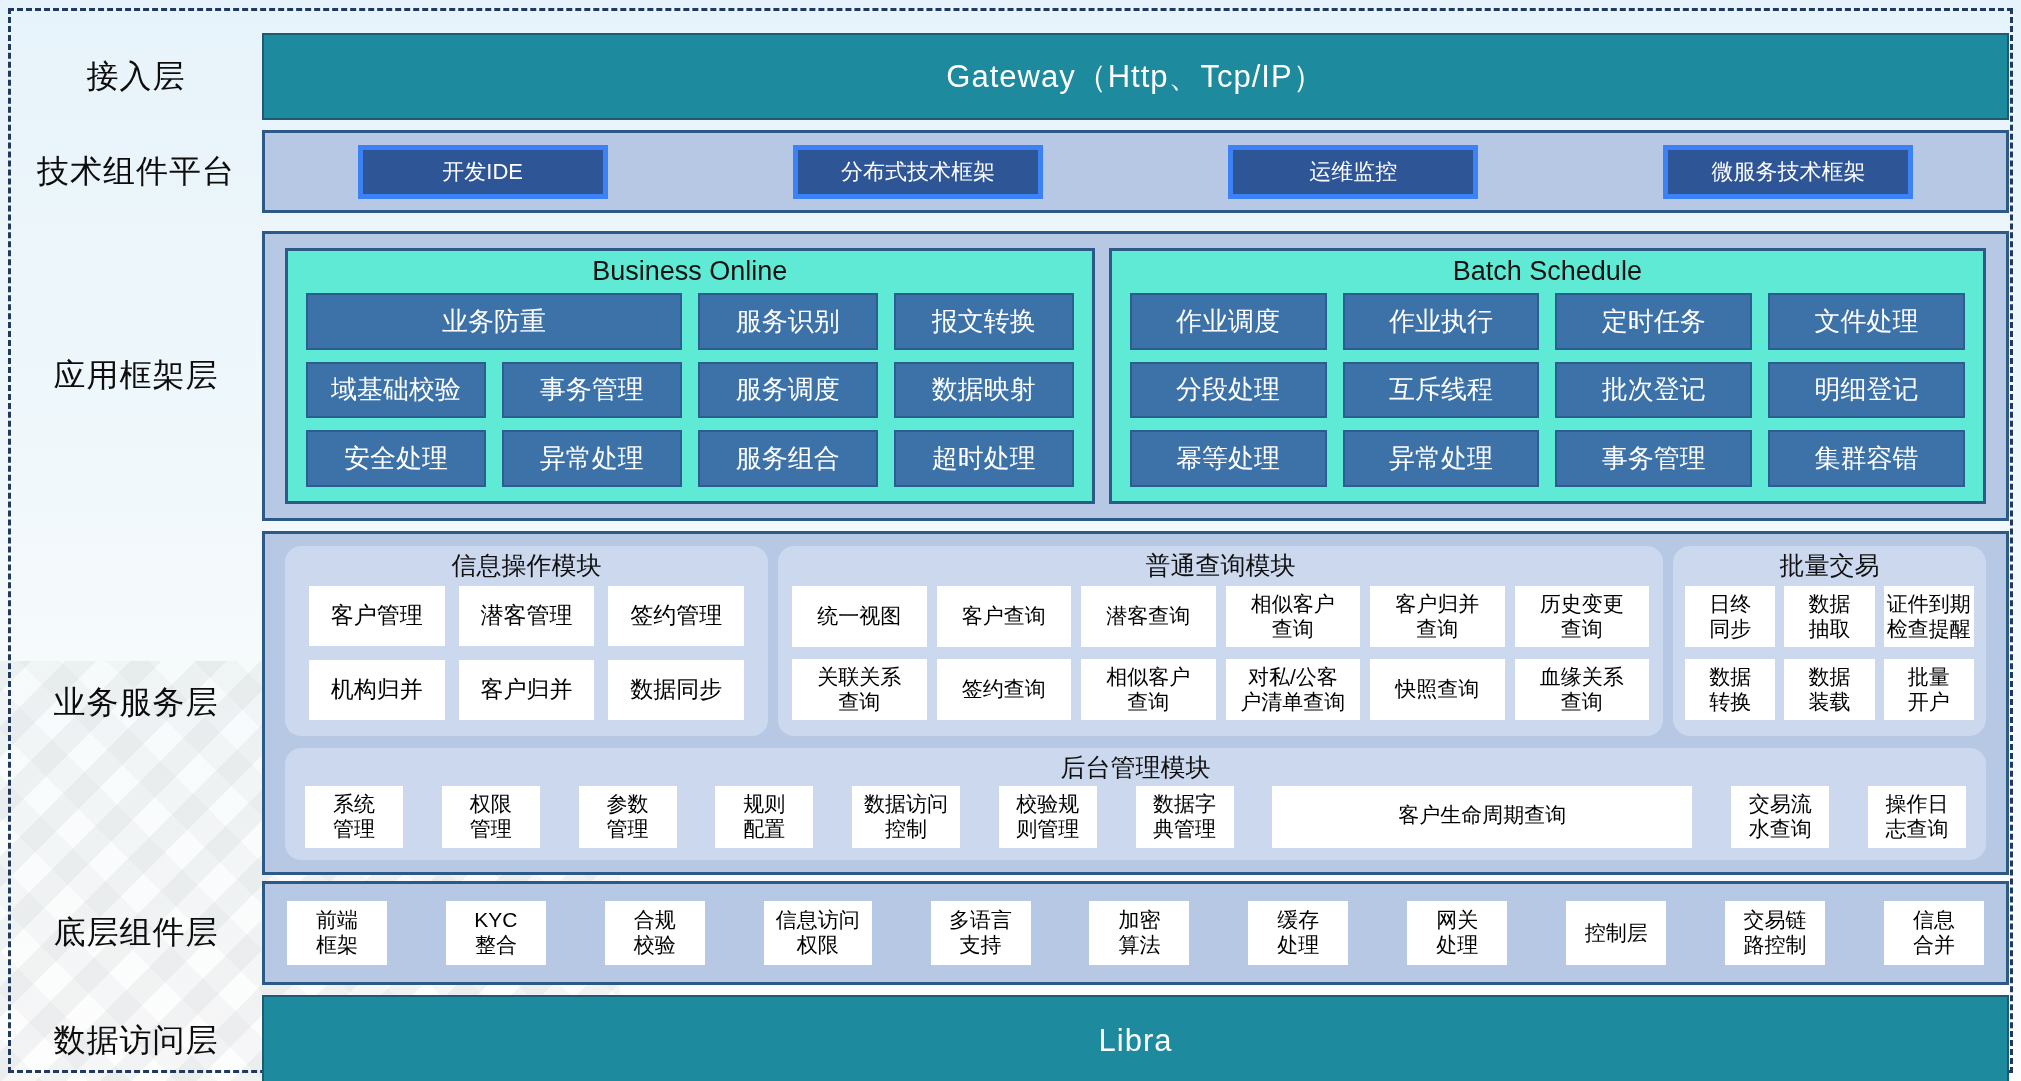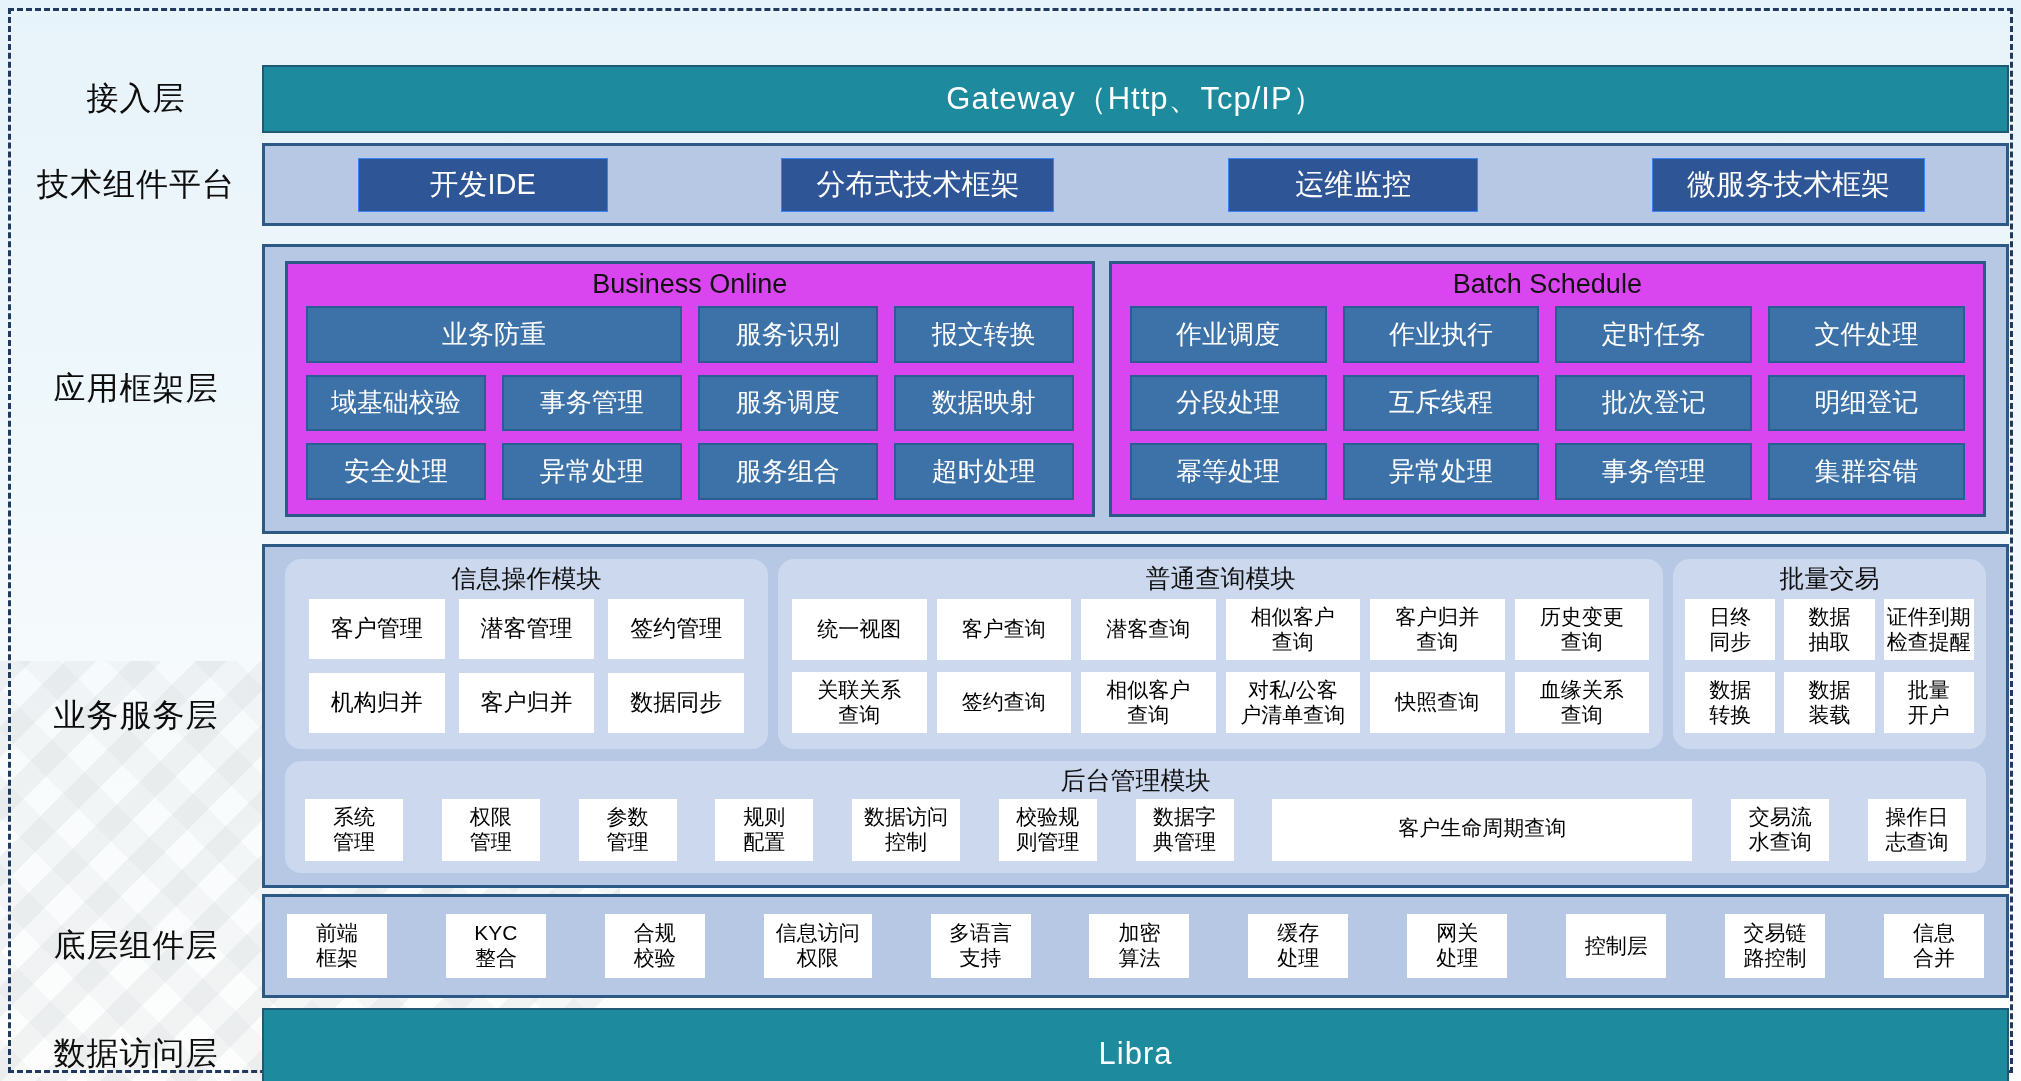--- a/index.html
+++ b/index.html
@@ -13,21 +13,21 @@
     position:absolute;left:0;bottom:0;width:620px;height:420px;
     background:
       repeating-linear-gradient(135deg,rgba(190,196,198,0.18) 0 22px,rgba(255,255,255,0) 22px 46px),
       repeating-linear-gradient(45deg,rgba(205,210,212,0.15) 0 30px,rgba(255,255,255,0) 30px 62px);
     pointer-events:none;
   }
   .frame{position:absolute;left:8px;top:8px;right:8px;bottom:8px;border:3px dashed #22395e;}
   .layout{position:absolute;left:10px;top:10px;right:12px;bottom:10px;padding-top:23px;}
   .row{display:grid;grid-template-columns:252px 1fr;align-items:stretch;}
   .r-tech{margin-top:10px;height:83px;}
-  .r-access{height:68px;margin-top:32px;}
+  .r-access{height:87px;}
   .r-app{margin-top:18px;height:290px;}
   .r-service{margin-top:10px;height:344px;}
   .r-base{margin-top:6px;height:104px;}
   .r-data{margin-top:10px;height:92px;}
   .layer-label{
     display:flex;align-items:center;justify-content:center;
     font-size:32px;letter-spacing:1px;color:#0d0d0d;white-space:nowrap;
   }
   .teal-bar{
     background:#1d8a9d;border:2px solid #1e5a74;
@@ -36,26 +36,26 @@
   }
   .band{
     background:#b6c8e4;border:3px solid #2d5986;box-sizing:border-box;
   }
   .tech-grid{
     height:100%;display:grid;grid-template-columns:repeat(4,1fr);
     justify-items:center;align-items:center;
   }
   .btn{display:flex;align-items:center;justify-content:center;text-align:center;box-sizing:border-box;}
   .navy{
-    background:#2e5596;border:1px solid #3b82f6;color:#fff;
-    font-size:29px;height:54px;min-width:250px;padding:0 34px;white-space:nowrap;
+    background:#2e5596;border:5px solid #3b82f6;color:#fff;
+    font-size:22px;height:54px;min-width:250px;padding:0 34px;white-space:nowrap;
   }
   .app-inner{height:100%;display:flex;gap:14px;padding:14px 20px;box-sizing:border-box;}
   .app-panel{
-    background:#d946ef;border:3px solid #2d5986;box-sizing:border-box;
+    background:#5eead4;border:3px solid #2d5986;box-sizing:border-box;
     display:flex;flex-direction:column;
   }
   .p-bo{flex:0 0 47.6%;}
   .p-bs{flex:1;}
   .app-title{
     flex:0 0 40px;display:flex;align-items:center;justify-content:center;
     font-size:27px;color:#111;
   }
   .app-grid{
     flex:1;display:grid;grid-template-columns:repeat(4,1fr);

